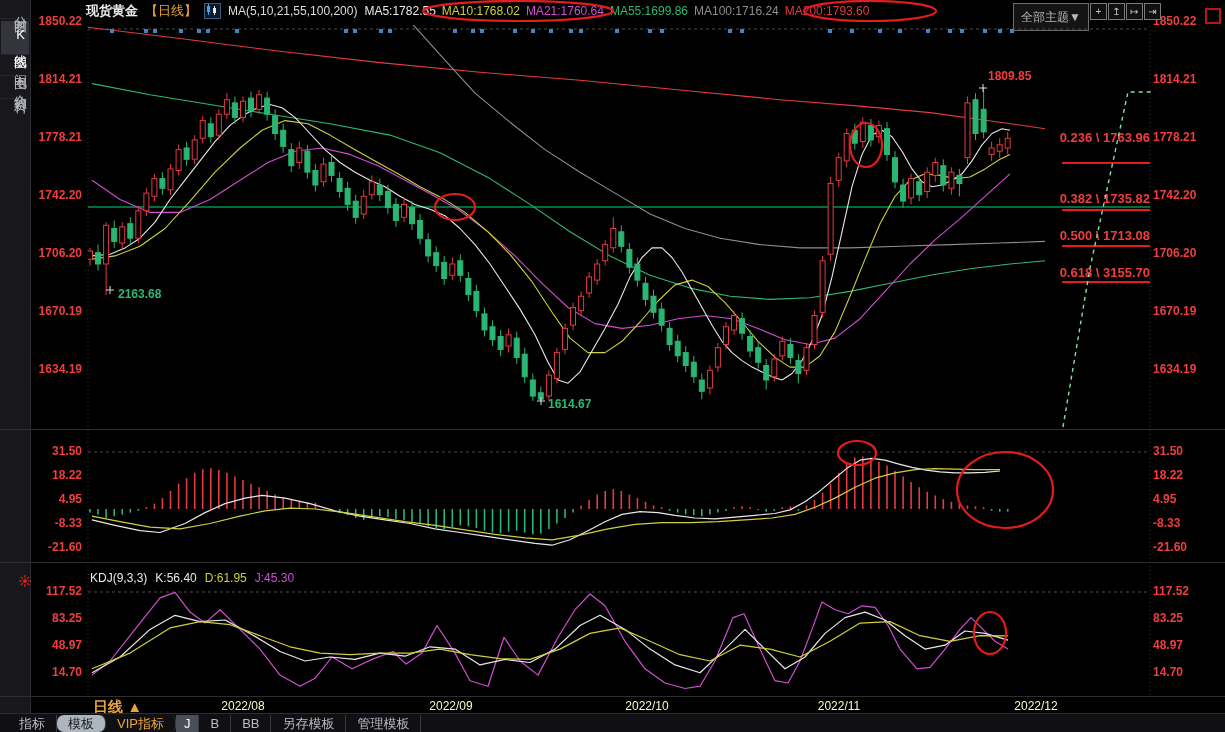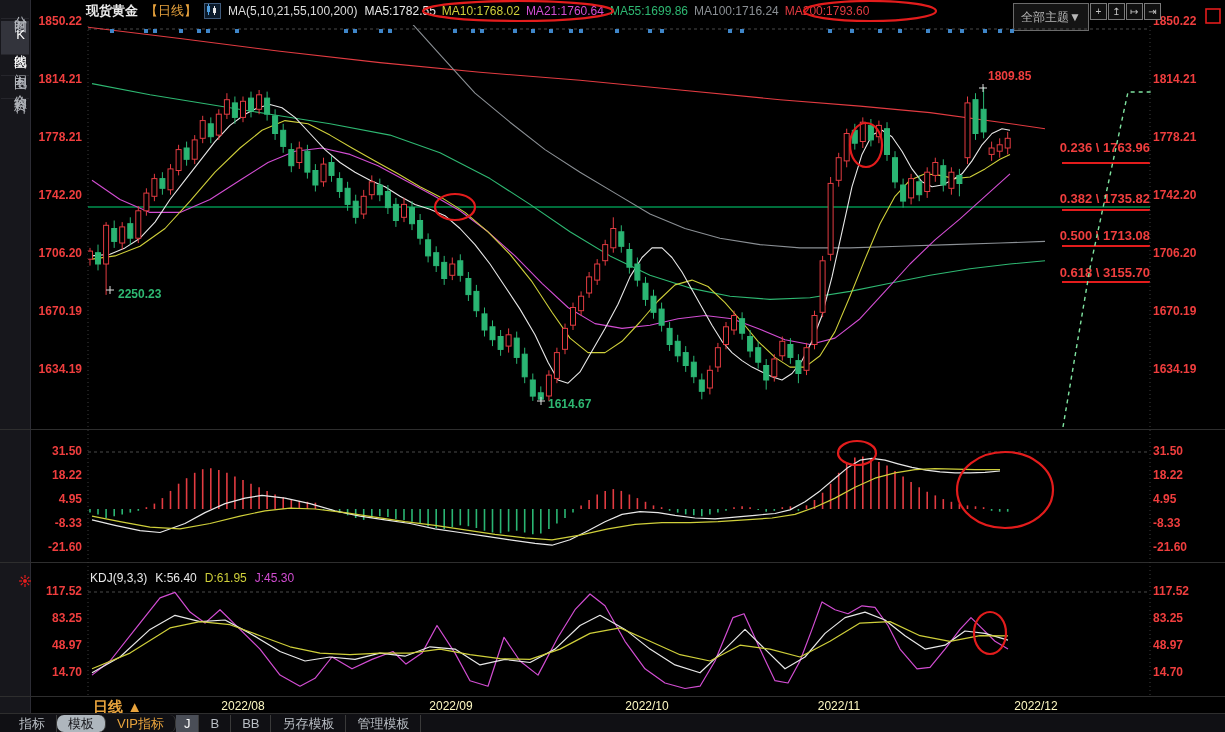--- a/index.html
+++ b/index.html
@@ -96,31 +96,31 @@
       <div class="axlbl" style="left: 30px; width: 52px; text-align: right; top: 585px;">117.52</div>
       <div class="axlbl right" style="top: 585px;">117.52</div>
       <div class="axlbl" style="left: 30px; width: 52px; text-align: right; top: 612px;">83.25</div>
       <div class="axlbl right" style="top: 612px;">83.25</div>
       <div class="axlbl" style="left: 30px; width: 52px; text-align: right; top: 639px;">48.97</div>
       <div class="axlbl right" style="top: 639px;">48.97</div>
       <div class="axlbl" style="left: 30px; width: 52px; text-align: right; top: 666px;">14.70</div>
       <div class="axlbl right" style="top: 666px;">14.70</div>
     </div>
   <div id="fib-layer">
-      <div class="fib" style="top: 140px;">0.236 \ 1763.96</div>
+      <div class="fib" style="top: 130px;">0.236 \ 1763.96</div>
       <div class="fibline" style="top: 162px;"></div>
       <div class="fib" style="top: 191px;">0.382 \ 1735.82</div>
       <div class="fibline" style="top: 209px;"></div>
       <div class="fib" style="top: 228px;">0.500 \ 1713.08</div>
       <div class="fibline" style="top: 245px;"></div>
       <div class="fib" style="top: 265px;">0.618 \ 3155.70</div>
       <div class="fibline" style="top: 281px;"></div>
     </div>
   <div id="ext-layer">
-      <div class="extlbl" style="left: 118px; top: 287px; color: rgb(46, 184, 114);">2250.23</div>
+      <div class="extlbl" style="left: 118px; top: 287px; color: rgb(46, 184, 114);">2163.68</div>
       <div class="extlbl" style="left: 548px; top: 397px; color: rgb(46, 184, 114);">1614.67</div>
       <div class="extlbl" style="left: 988px; top: 69px; color: rgb(240, 62, 62);">1809.85</div>
     </div>
 
   <div class="ind-head" style="top:571px;">
     <span>KDJ(9,3,3)</span><span id="kdj-vals"><span style="color: rgb(232, 232, 232);">K:56.40</span><span style="color: rgb(207, 207, 58);">D:61.95</span><span style="color: rgb(210, 77, 210);">J:45.30</span></span>
   </div>
 
   <div id="period-label">日线 ▲</div>
   <div id="date-row"></div>

